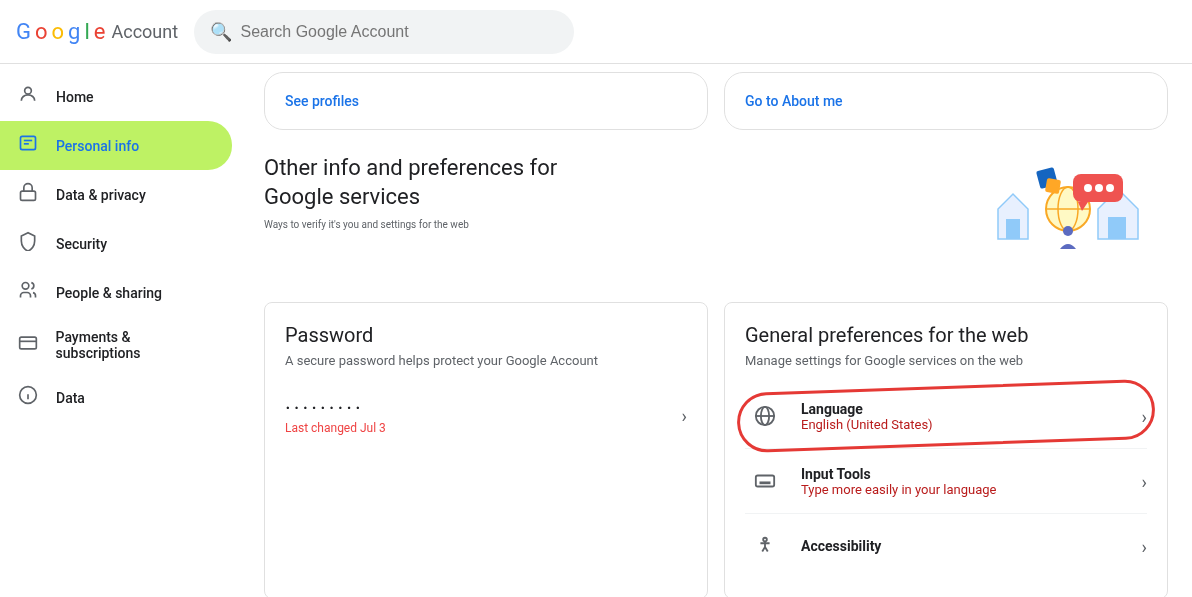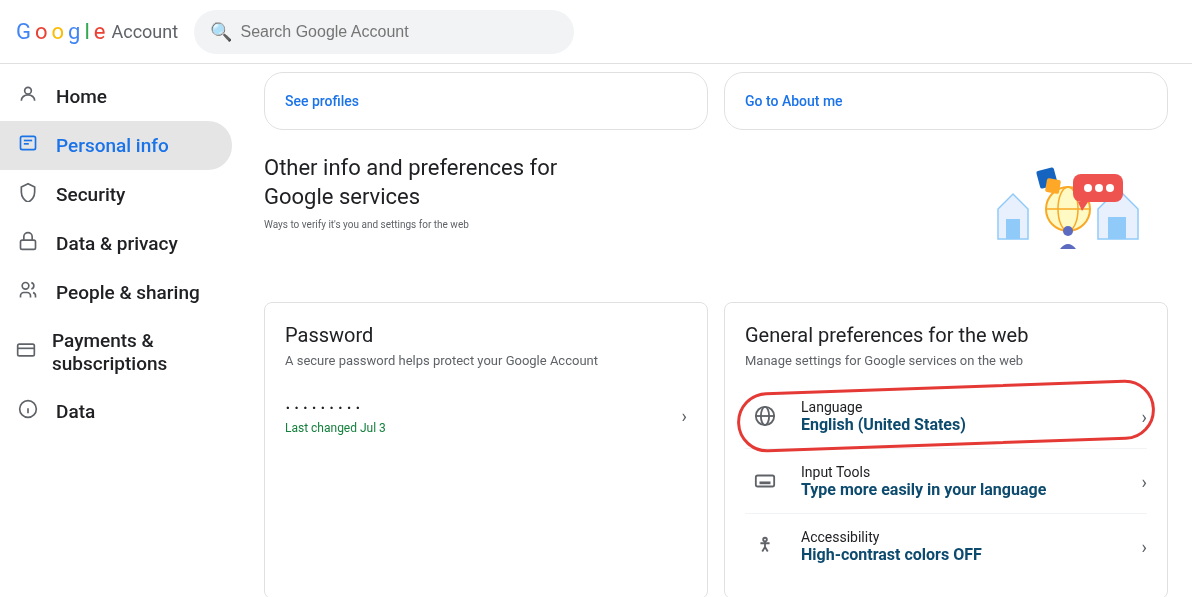--- a/index.html
+++ b/index.html
@@ -65,23 +65,23 @@
     .sidebar-item {
       display: flex;
       align-items: center;
       gap: 16px;
       padding: 12px 16px;
       cursor: pointer;
       border-radius: 0 24px 24px 0;
       margin-right: 8px;
       color: #202124;
     }
-    .sidebar-item.active { background: #e5e5e5; color: #1a73e8; }
+    .sidebar-item.active { background: #bef264; color: #1a73e8; }
     .sidebar-item .icon { font-size: 20px; width: 24px; text-align: center; }
-    .sidebar-item .label { font-size: 19px; font-weight: 500; }
+    .sidebar-item .label { font-size: 14px; font-weight: 500; }
     .sidebar-item.active .label { color: #1a73e8; }
 
     
     .main {
       flex: 1;
       overflow-y: auto;
       padding: 0 24px 24px 24px;
     }
 
     
@@ -145,21 +145,21 @@
     .big-card-subtitle { color: #5f6368; font-size: 13px; margin-bottom: 16px; }
 
     
     .password-row {
       display: flex;
       align-items: center;
       justify-content: space-between;
       padding: 12px 0;
     }
     .password-dots { font-size: 22px; letter-spacing: 3px; color: #202124; }
-    .password-changed { font-size: 12px; color: #15803d; }
+    .password-changed { font-size: 12px; color: #ef4444; }
     .chevron { color: #5f6368; font-size: 18px; cursor: pointer; }
 
     
     .pref-item {
       display: flex;
       align-items: center;
       padding: 12px 0;
       border-bottom: 1px solid #f1f3f4;
       cursor: pointer;
     }
@@ -168,22 +168,22 @@
       width: 40px;
       height: 40px;
       display: flex;
       align-items: center;
       justify-content: center;
       margin-right: 16px;
       font-size: 20px;
       color: #5f6368;
     }
     .pref-text { flex: 1; }
-    .pref-title { font-size: 14px; font-weight: 400; color: #202124; }
-    .pref-subtitle { font-size: 16px; color: #0c4a6e; font-weight: bold; }
+    .pref-title { font-size: 14px; font-weight: 700; color: #202124; }
+    .pref-subtitle { font-size: 13px; color: #b91c1c; }
 
     
     .language-row {
       position: relative;
     }
     .language-row::before {
       content: '';
       position: absolute;
       left: -8px;
       right: -8px;
@@ -235,33 +235,33 @@
             <rect x="3" y="4" width="18" height="16" rx="2"></rect>
             <line x1="7" y1="9" x2="17" y2="9"></line>
             <line x1="7" y1="13" x2="13" y2="13"></line>
           </svg>
       </span>
       <span class="label">Personal info</span>
     </div>
     <div class="sidebar-item">
       <span class="icon">
         <svg width="20" height="20" viewBox="0 0 24 24" fill="none" stroke="#5f6368" stroke-width="2">
-            <path d="M12 2L4 6v6c0 5.5 3.5 10.7 8 12 4.5-1.3 8-6.5 8-12V6l-8-4z"></path>
-          </svg>
-      </span>
-      <span class="label">Security</span>
-    </div>
-    <div class="sidebar-item">
-      <span class="icon">
-        <svg width="20" height="20" viewBox="0 0 24 24" fill="none" stroke="#5f6368" stroke-width="2">
             <rect x="3" y="11" width="18" height="11" rx="2"></rect>
             <path d="M7 11V7a5 5 0 0 1 10 0v4"></path>
           </svg>
       </span>
       <span class="label">Data &amp; privacy</span>
+    </div>
+    <div class="sidebar-item">
+      <span class="icon">
+        <svg width="20" height="20" viewBox="0 0 24 24" fill="none" stroke="#5f6368" stroke-width="2">
+            <path d="M12 2L4 6v6c0 5.5 3.5 10.7 8 12 4.5-1.3 8-6.5 8-12V6l-8-4z"></path>
+          </svg>
+      </span>
+      <span class="label">Security</span>
     </div>
     <div class="sidebar-item">
       <span class="icon">
         <svg width="20" height="20" viewBox="0 0 24 24" fill="none" stroke="#5f6368" stroke-width="2">
             <circle cx="9" cy="7" r="4"></circle>
             <path d="M3 21v-2a4 4 0 0 1 4-4h4a4 4 0 0 1 4 4v2"></path>
             <path d="M16 3.13a4 4 0 0 1 0 7.75"></path>
             <path d="M21 21v-2a4 4 0 0 0-3-3.87"></path>
           </svg>
       </span>
@@ -386,21 +386,20 @@
 
         <div class="pref-item">
           <div class="pref-icon">
             <svg width="22" height="22" viewBox="0 0 24 24" fill="none" stroke="#5f6368" stroke-width="2">
               <circle cx="12" cy="5" r="2"></circle>
               <path d="M12 7v6l-3 5M12 13l3 5M7 9h10"></path>
             </svg>
           </div>
           <div class="pref-text">
             <div class="pref-title">Accessibility</div>
-            <div class="pref-subtitle">High-contrast colors OFF</div>
           </div>
           <span class="chevron">›</span>
         </div>
 
       </div>
     </div>
   </main>
 </div>
 
 </body></html>

